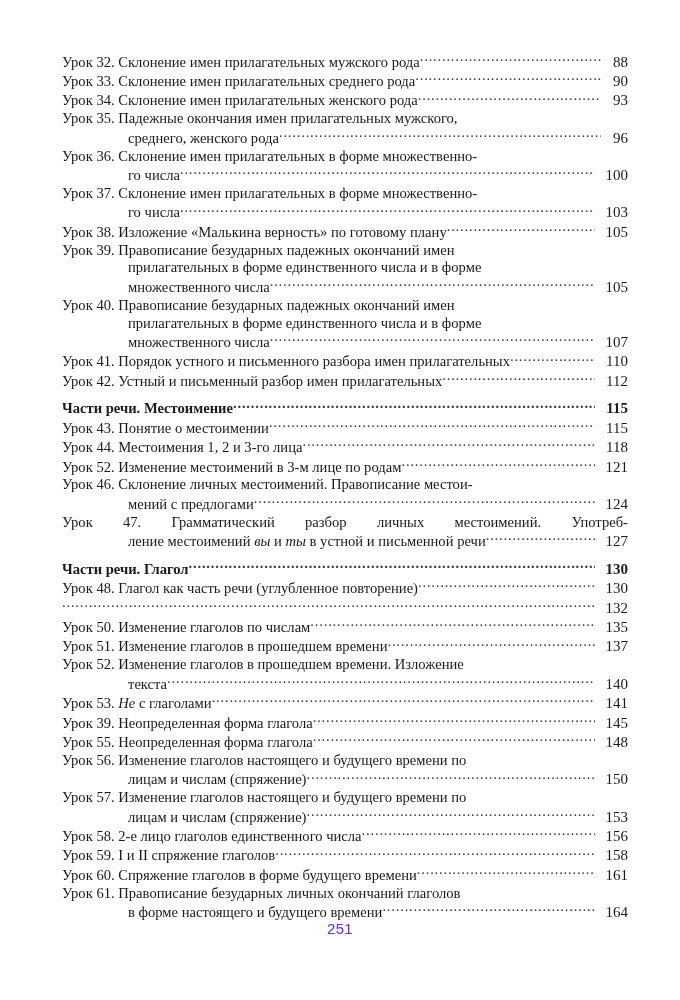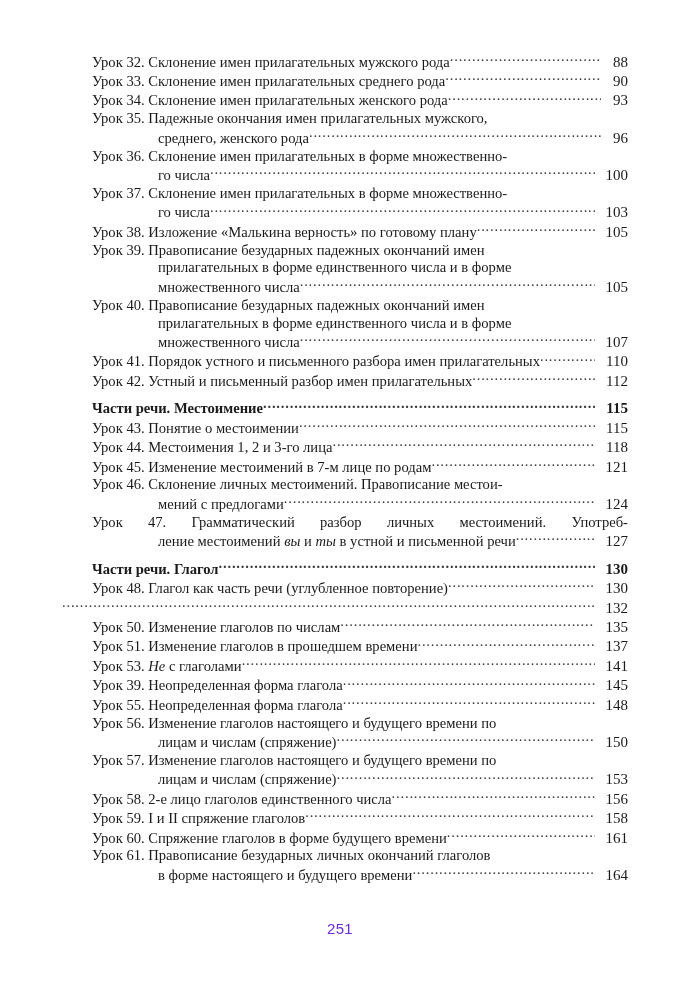--- a/index.html
+++ b/index.html
@@ -41,21 +41,20 @@
     display: flex;
     align-items: baseline;
     width: 100%;
     font-size: 14.6px;
     line-height: 17.85px;
     white-space: nowrap;
   }
 
   .txt {
     flex: 0 0 auto;
-    margin-left: 30px;
   }
 
   
   .leader {
     flex: 1 1 auto;
     min-width: 4px;
     overflow: hidden;
     height: 1em;
     position: relative;
   }
@@ -236,21 +235,21 @@
       </div>
       <div class="entry">
         <div class="line">
           <span class="txt">Урок 44. Местоимения 1, 2 и 3-го лица</span>
           <span class="leader"></span>
           <span class="pageno wide">118</span>
         </div>
       </div>
       <div class="entry">
         <div class="line">
-          <span class="txt">Урок 45. Изменение местоимений в 7-м лице по родам</span>
+          <span class="txt">Урок 52. Изменение местоимений в 3-м лице по родам</span>
           <span class="leader"></span>
           <span class="pageno wide">121</span>
         </div>
       </div>
       <div class="entry">
         <div class="line">
           <span class="txt">Урок 46. Склонение личных местоимений. Правописание местои-</span>
         </div>
         <div class="line">
           <span class="txt indent">мений с предлогами</span>
@@ -305,20 +304,30 @@
       </div>
       <div class="entry">
         <div class="line">
           <span class="txt">Урок 51. Изменение глаголов в прошедшем времени</span>
           <span class="leader"></span>
           <span class="pageno wide">137</span>
         </div>
       </div>
       <div class="entry">
         <div class="line">
+          <span class="txt">Урок 52. Изменение глаголов в прошедшем времени. Изложение</span>
+        </div>
+        <div class="line">
+          <span class="txt indent">текста</span>
+          <span class="leader"></span>
+          <span class="pageno wide">140</span>
+        </div>
+      </div>
+      <div class="entry">
+        <div class="line">
           <span class="txt">Урок 53. <i class="ital">Не</i> с глаголами</span>
           <span class="leader"></span>
           <span class="pageno wide">141</span>
         </div>
       </div>
       <div class="entry">
         <div class="line">
           <span class="txt">Урок 39. Неопределенная форма глагола</span>
           <span class="leader"></span>
           <span class="pageno wide">145</span>

